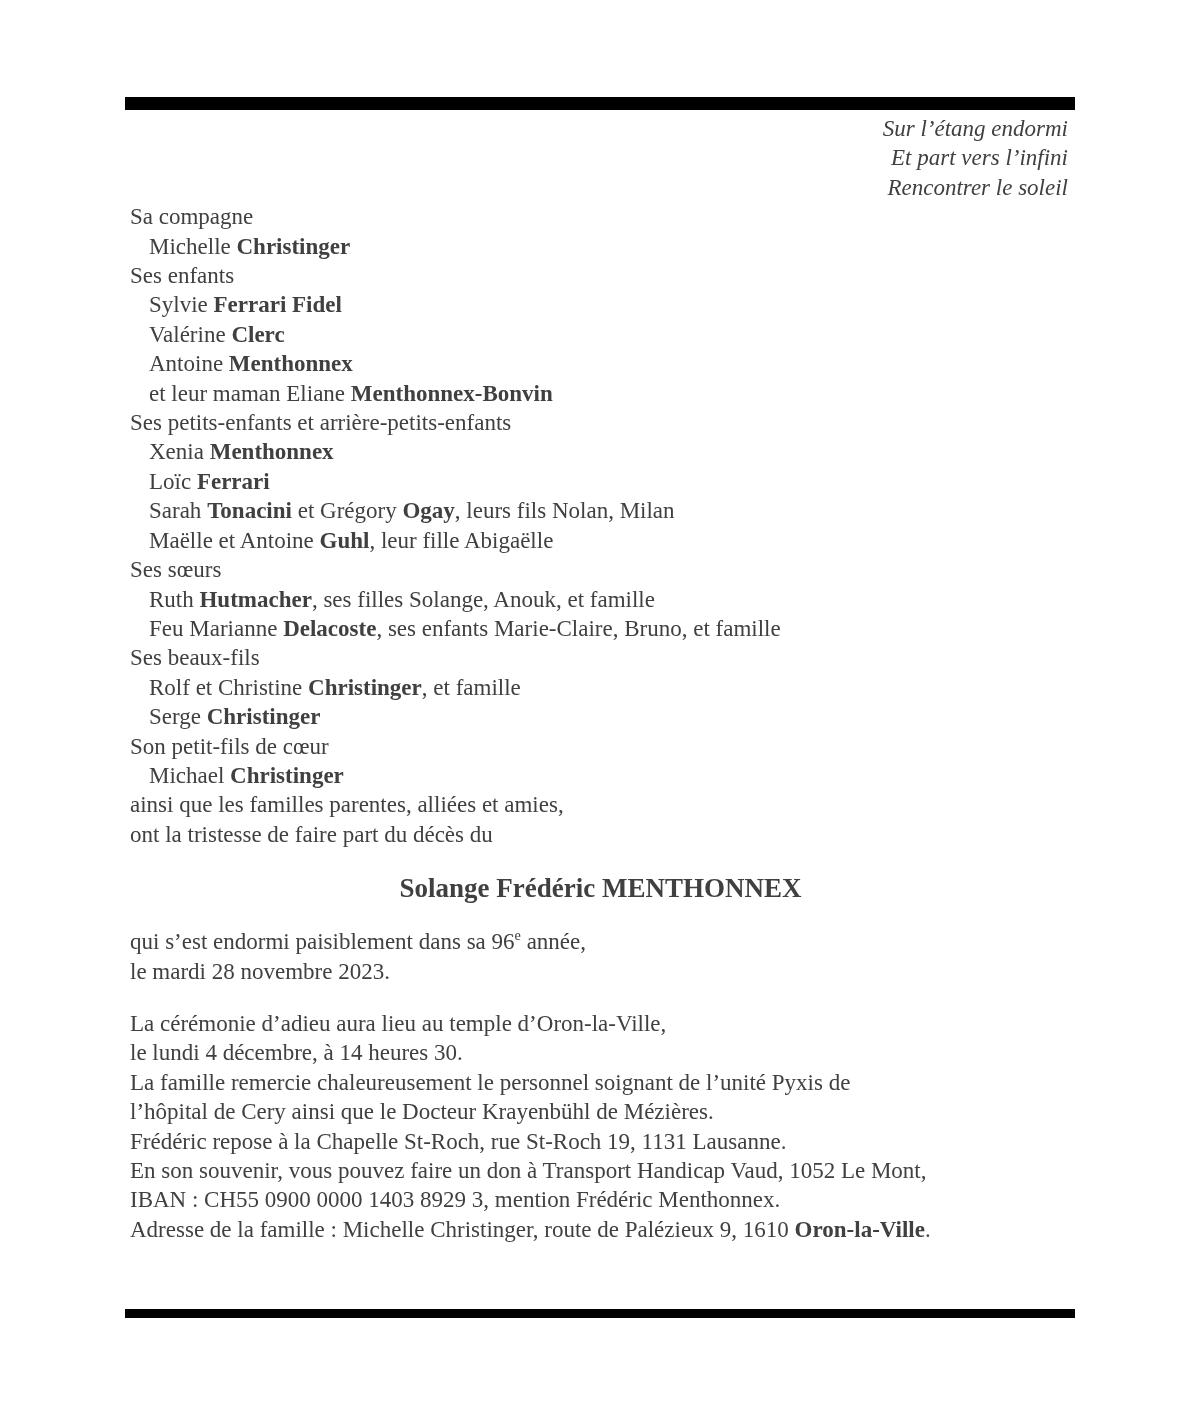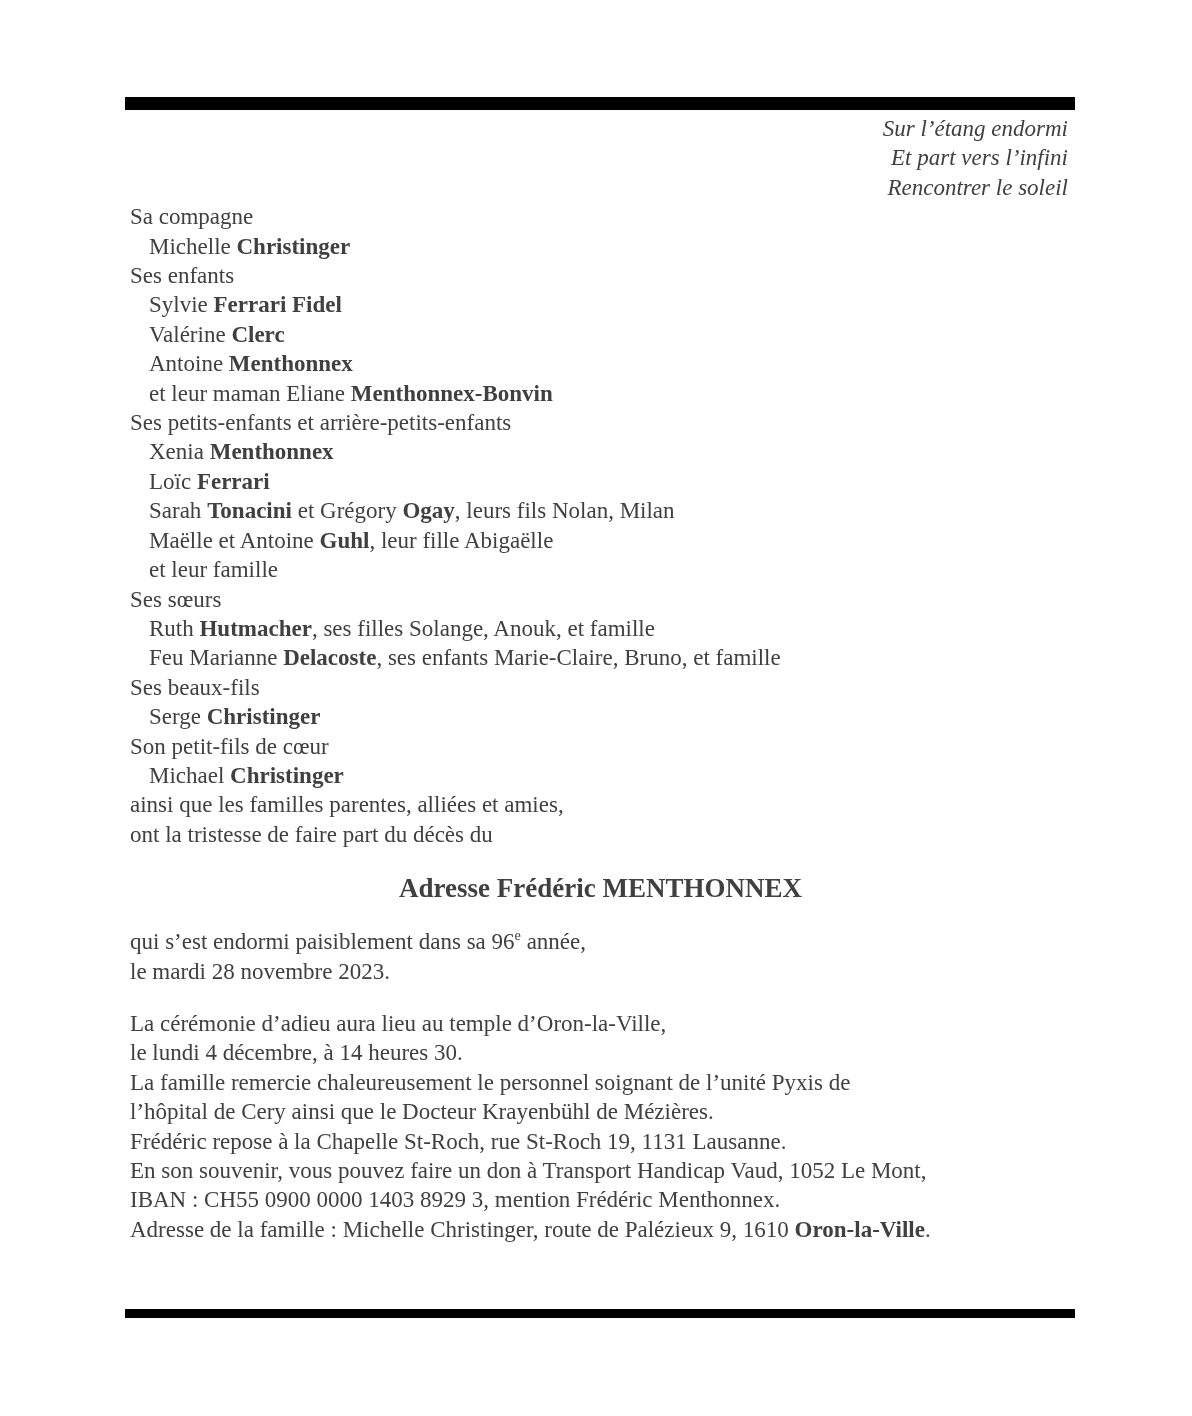--- a/index.html
+++ b/index.html
@@ -82,33 +82,33 @@
         <div class="line"><span>Ses enfants</span></div>
         <div class="line indent"><span>Sylvie </span><strong>Ferrari Fidel</strong></div>
         <div class="line indent"><span>Valérine </span><strong>Clerc</strong></div>
         <div class="line indent"><span>Antoine </span><strong>Menthonnex</strong></div>
         <div class="line indent"><span>et leur maman Eliane </span><strong>Menthonnex-Bonvin</strong></div>
         <div class="line"><span>Ses petits-enfants et arrière-petits-enfants</span></div>
         <div class="line indent"><span>Xenia </span><strong>Menthonnex</strong></div>
         <div class="line indent"><span>Loïc </span><strong>Ferrari</strong></div>
         <div class="line indent"><span>Sarah </span><strong>Tonacini</strong><span> et Grégory </span><strong>Ogay</strong><span>, leurs fils Nolan, Milan</span></div>
         <div class="line indent"><span>Maëlle et Antoine </span><strong>Guhl</strong><span>, leur fille Abigaëlle</span></div>
-        <div class="line indent"><span>et leur famille</span></div>
         <div class="line"><span>Ses sœurs</span></div>
         <div class="line indent"><span>Ruth </span><strong>Hutmacher</strong><span>, ses filles Solange, Anouk, et famille</span></div>
         <div class="line indent"><span>Feu Marianne </span><strong>Delacoste</strong><span>, ses enfants Marie-Claire, Bruno, et famille</span></div>
         <div class="line"><span>Ses beaux-fils</span></div>
+        <div class="line indent"><span>Rolf et Christine </span><strong>Christinger</strong><span>, et famille</span></div>
         <div class="line indent"><span>Serge </span><strong>Christinger</strong></div>
         <div class="line"><span>Son petit-fils de cœur</span></div>
         <div class="line indent"><span>Michael </span><strong>Christinger</strong></div>
         <div class="line"><span>ainsi que les familles parentes, alliées et amies,</span></div>
         <div class="line"><span>ont la tristesse de faire part du décès du</span></div>
       </div>
 
-    <div class="title-block">Adresse Frédéric MENTHONNEX</div>
+    <div class="title-block">Solange Frédéric MENTHONNEX</div>
 
     <div class="para" style="margin-top:0;">
         <div class="line"><span>qui s’est endormi paisiblement dans sa 96</span><sup>e</sup><span> année,</span></div>
         <div class="line"><span>le mardi 28 novembre 2023.</span></div>
       </div>
 
     <div class="para">
         <div class="line"><span>La cérémonie d’adieu aura lieu au temple d’Oron-la-Ville,</span></div>
         <div class="line"><span>le lundi 4 décembre, à 14 heures 30.</span></div>
         <div class="line"><span>La famille remercie chaleureusement le personnel soignant de l’unité Pyxis de</span></div>

